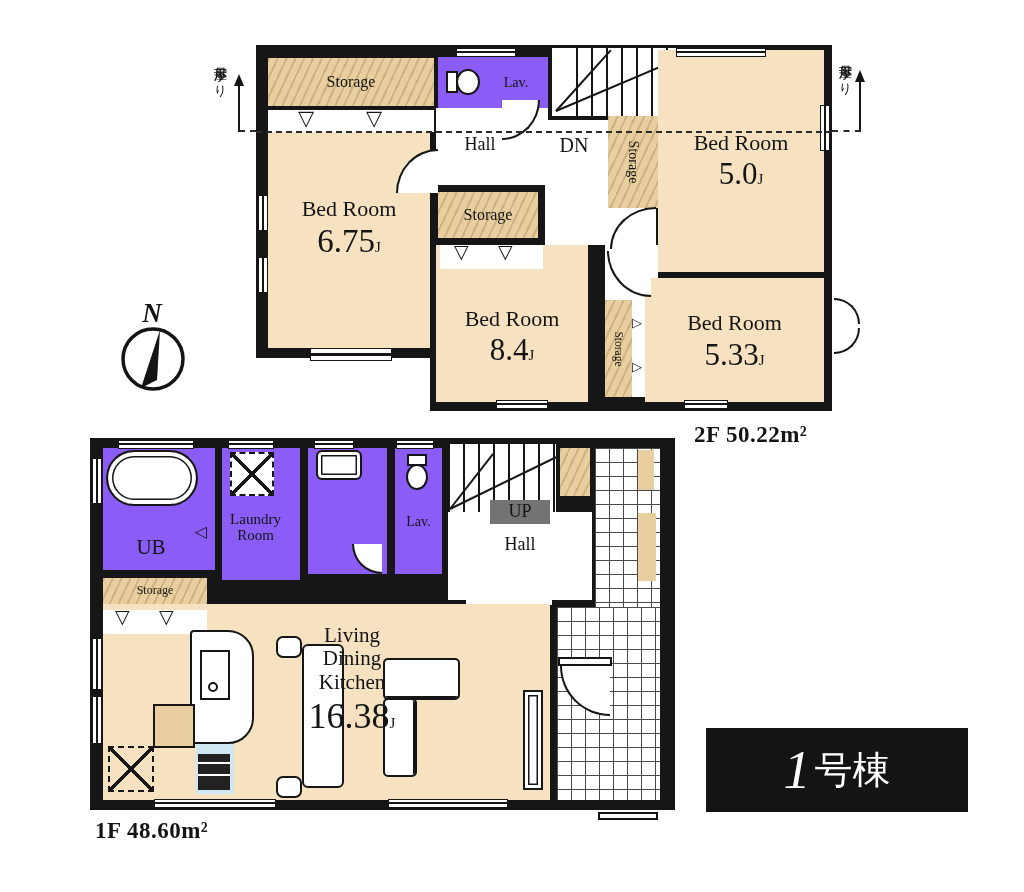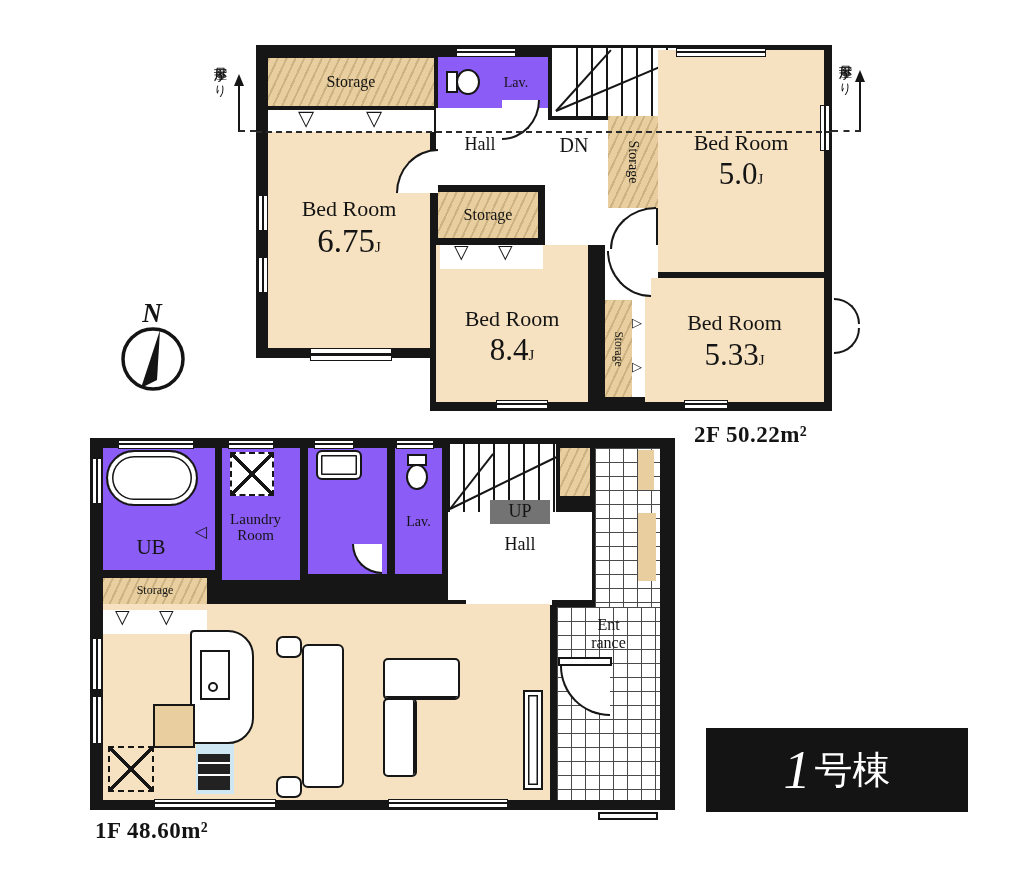--- a/index.html
+++ b/index.html
@@ -220,24 +220,20 @@
     <div class="rlabel" style="left:400px;top:62px;width:60px;height:24px;font-size:18px;background:#737373;z-index:5;">
         <span>UP</span>
       </div>
     <div class="rlabel" style="left:394px;top:94px;width:72px;height:26px;font-size:18px;">
         <span>Hall</span>
       </div>
     <div class="abs" style="left:376px;top:160px;width:86px;height:9px;background:#fff;border-bottom:2px dotted #161616;box-sizing:border-box;"></div>
 
     <div class="room tiles" style="left:505px;top:10px;width:65px;height:159px;"></div>
     <div class="room tiles" style="left:467px;top:169px;width:103px;height:193px;"></div>
-    <div class="rlabel" style="left:467px;top:172px;width:103px;height:48px;font-size:16px;background:transparent;">
-      <span>Ent</span>
-        <span>rance</span>
-    </div>
 
     <div class="room tan hatch" style="left:470px;top:10px;width:30px;height:48px;"></div>
     <div class="room tan" style="left:548px;top:12px;width:16px;height:40px;"></div>
     <div class="room tan" style="left:548px;top:75px;width:18px;height:68px;"></div>
 
     <div class="abs" style="left:468px;top:219px;width:54px;height:9px;background:#fff;border:2px solid #161616;box-sizing:border-box;"></div>
     <div class="arc bl" style="left:470px;top:228px;width:50px;height:50px;"></div>
 
     <div class="room cream" style="left:13px;top:166px;width:447px;height:196px;"></div>
 
@@ -259,20 +255,26 @@
 
     <div class="furn" style="left:212px;top:206px;width:42px;height:144px;border-radius:6px;"></div>
     <div class="furn" style="left:186px;top:198px;width:26px;height:22px;border-radius:7px;"></div>
     <div class="furn" style="left:186px;top:338px;width:26px;height:22px;border-radius:7px;"></div>
 
     <div class="furn" style="left:293px;top:220px;width:77px;height:42px;border-radius:5px;box-shadow:inset 0 -8px 0 -6px #161616;"></div>
     <div class="furn" style="left:293px;top:260px;width:34px;height:79px;border-radius:5px;box-shadow:inset -8px 0 0 -6px #161616;"></div>
 
     <div class="furn" style="left:433px;top:252px;width:20px;height:100px;box-shadow:inset 0 0 0 3px #fff,inset 0 0 0 4.5px #161616;"></div>
 
+    <div class="rlabel" style="left:197px;top:176px;width:130px;height:130px;">
+      <span style="font-size:21px;">Living</span>
+      <span style="font-size:21px;">Dining</span>
+      <span style="font-size:21px;">Kitchen</span>
+      <span class="bedsize" style="font-size:36px;"><span>16.38</span><span class="unit">J</span></span>
+    </div>
 
     <div class="win-h" style="left:28px;top:2px;width:76px;"></div>
     <div class="win-h" style="left:138px;top:2px;width:46px;"></div>
     <div class="win-h" style="left:224px;top:2px;width:40px;"></div>
     <div class="win-h" style="left:306px;top:2px;width:38px;"></div>
     <div class="win-v" style="left:2px;top:20px;height:46px;"></div>
     <div class="win-v" style="left:2px;top:200px;height:52px;"></div>
     <div class="win-v" style="left:2px;top:258px;height:48px;"></div>
     <div class="win-h" style="left:64px;top:361px;width:122px;"></div>
     <div class="win-h" style="left:298px;top:361px;width:120px;"></div>

